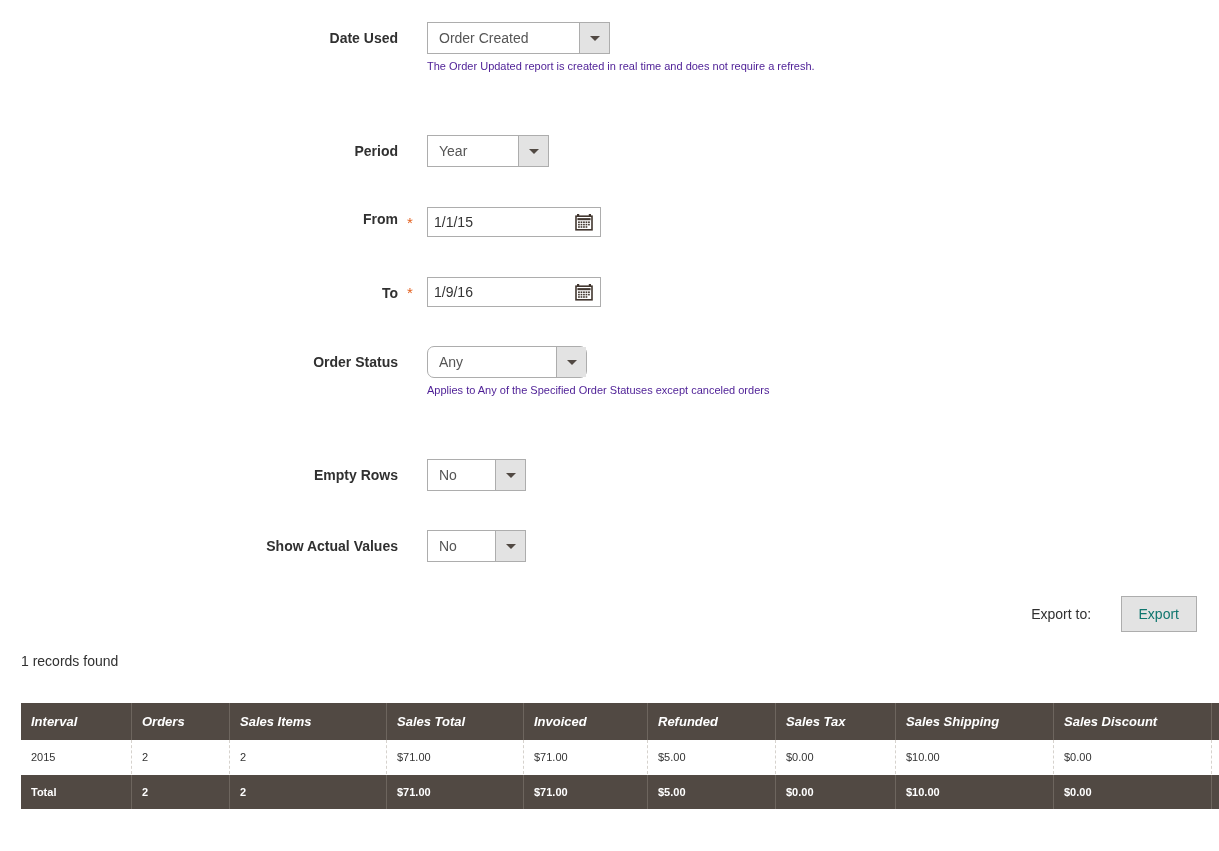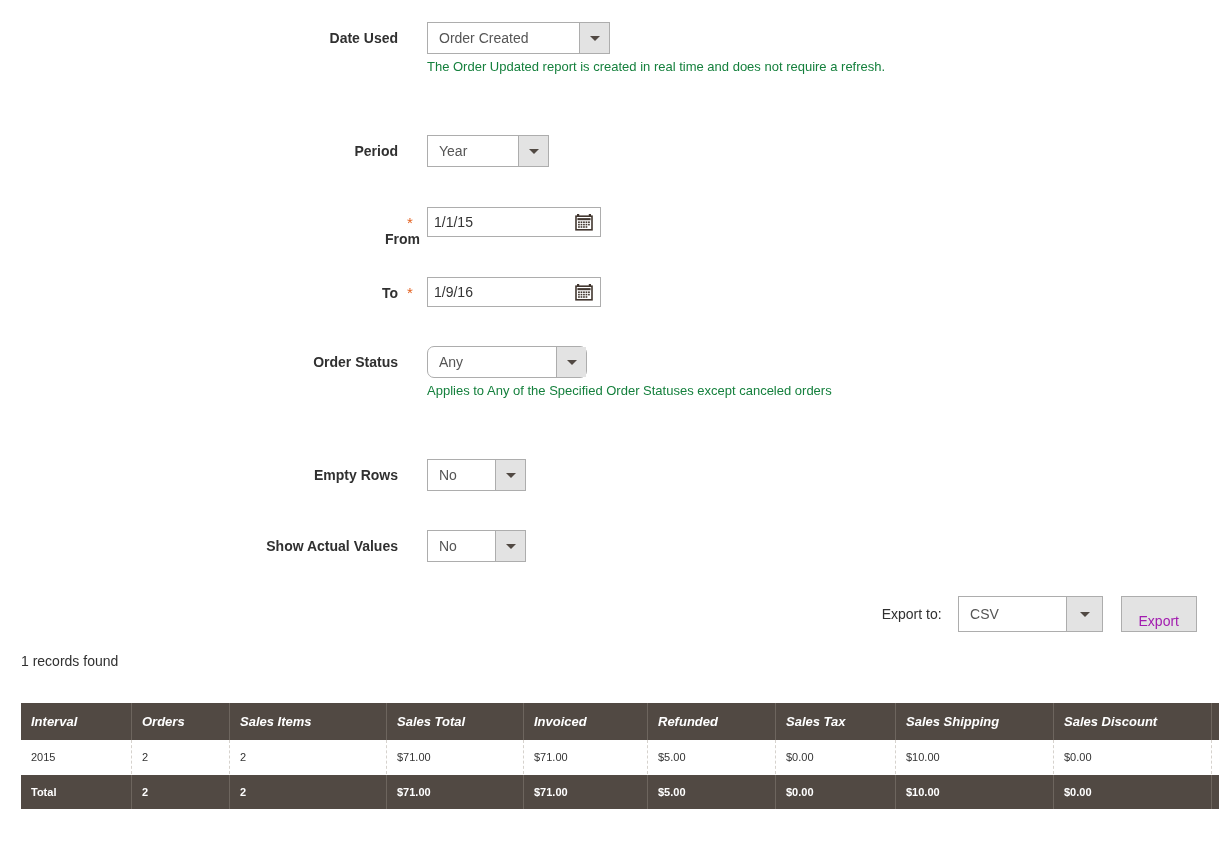--- a/index.html
+++ b/index.html
@@ -91,22 +91,22 @@
     height: 0;
     border-left: 5px solid transparent;
     border-right: 5px solid transparent;
     border-top: 5px solid #514943;
   }
 
   
   .note {
     position: absolute;
     left: 427px;
-    font-size: 13px;
-    color: #15803d;
+    font-size: 11px;
+    color: #4c1d95;
     line-height: 19px;
     width: 480px;
   }
 
   
   .datefield {
     position: relative;
     display: inline-block;
     width: 174px;
     height: 30px;
@@ -153,24 +153,24 @@
     width: 145px;
     vertical-align: top;
   }
   .sel-export .sel-text { line-height: 34px; }
   .sel-export .sel-btn { width: 36px; }
   .btn-export {
     display: inline-block;
     margin-left: 13px;
     height: 36px;
     box-sizing: border-box;
-    padding: 7px 17px;
+    padding: 0 17px;
     border: 1px solid #adadad;
     background: #e3e3e3;
-    color: #a21caf;
+    color: #0f766e;
     font-size: 14px;
     line-height: 34px;
     vertical-align: top;
     cursor: pointer;
     font-family: "Liberation Sans", sans-serif;
   }
 
   
   .records {
     position: absolute;
@@ -235,21 +235,21 @@
           </span></span></div>
     </div>
     <div class="note" style="top: 57px;">The Order Updated report is created in real time and does not require a refresh.</div>
     <div class="field-row" style="top: 135px;">
       <div class="field-label" style="top: 8px;">Period</div>
       <div class="control"><span class="sel" style="width: 122px;"><span class="sel-text">Year</span><span class="sel-btn">
             <span class="caret"></span>
           </span></span></div>
     </div>
     <div class="field-row" style="top: 207px;">
-      <div class="field-label" style="top: 24px; padding-left: 22px;">From</div>
+      <div class="field-label" style="top: 4px;">From</div>
       <div class="req-star" style="top: 8px;">*</div>
       <div class="control"><span class="datefield"><span class="dval">1/1/15</span><span class="cal-ico"><svg width="20" height="20" viewBox="0 0 20 20">
               <rect x="3" y="2" width="2.2" height="3.4" fill="#41362f"></rect>
               <rect x="14.8" y="2" width="2.2" height="3.4" fill="#41362f"></rect>
               <rect x="2" y="4.2" width="16" height="13.6" fill="#ffffff" stroke="#41362f" stroke-width="1.6"></rect>
               <rect x="3.4" y="6.1" width="13.2" height="2.1" fill="#41362f"></rect>
               <g fill="#41362f">
                 <rect x="4.1" y="9.4" width="1.7" height="1.6"></rect>
                 <rect x="6.6" y="9.4" width="1.7" height="1.6"></rect>
                 <rect x="9.1" y="9.4" width="1.7" height="1.6"></rect>
@@ -309,26 +309,20 @@
     <div class="field-row" style="top: 530px;">
       <div class="field-label" style="top: 8px;">Show Actual Values</div>
       <div class="control"><span class="sel" style="width: 99px;"><span class="sel-text">No</span><span class="sel-btn">
             <span class="caret"></span>
           </span></span></div>
     </div>
   </div>
 
 <div class="export-bar">
   <span class="export-label">Export to:</span>
-  <span class="sel sel-export">
-    <span class="sel-text">CSV</span>
-    <span class="sel-btn">
-      <span class="caret"></span>
-    </span>
-  </span>
   <button class="btn-export">Export</button>
 </div>
 
 <div class="records">1 records found</div>
 
 <div class="grid-wrap">
   <table class="grid">
     <thead>
       <tr id="head-row">
           <th style="width: 90px;">Interval</th>

